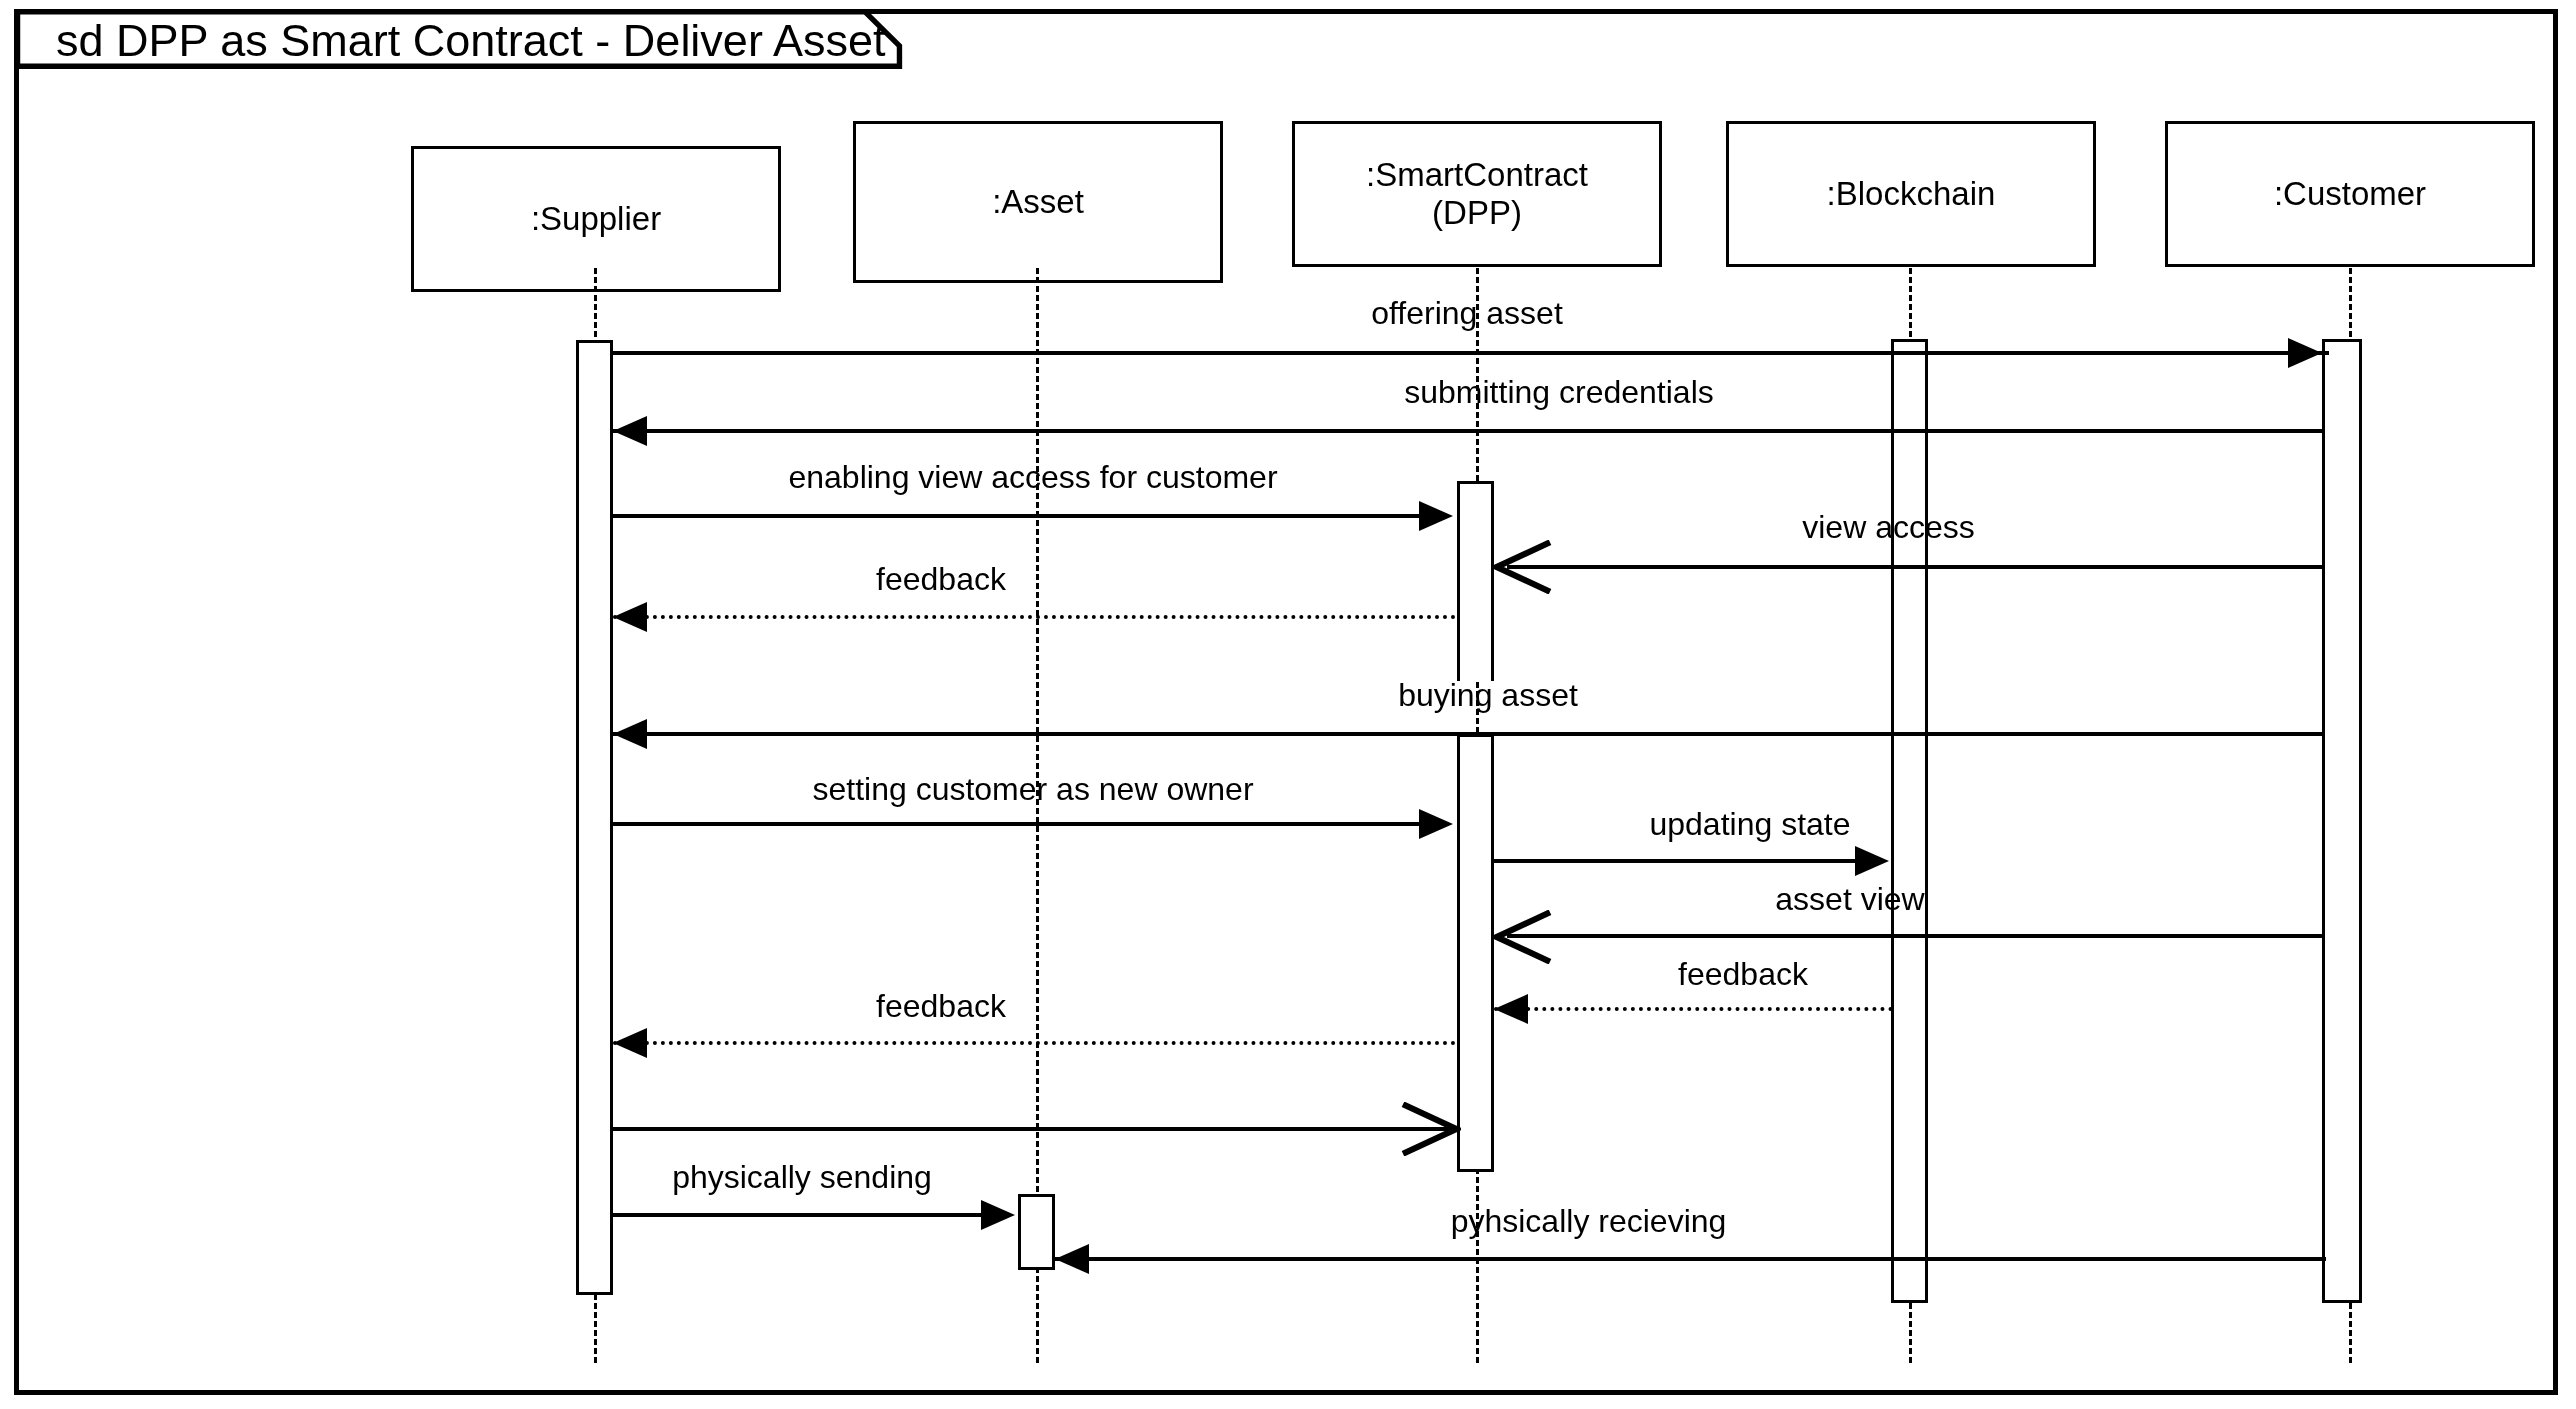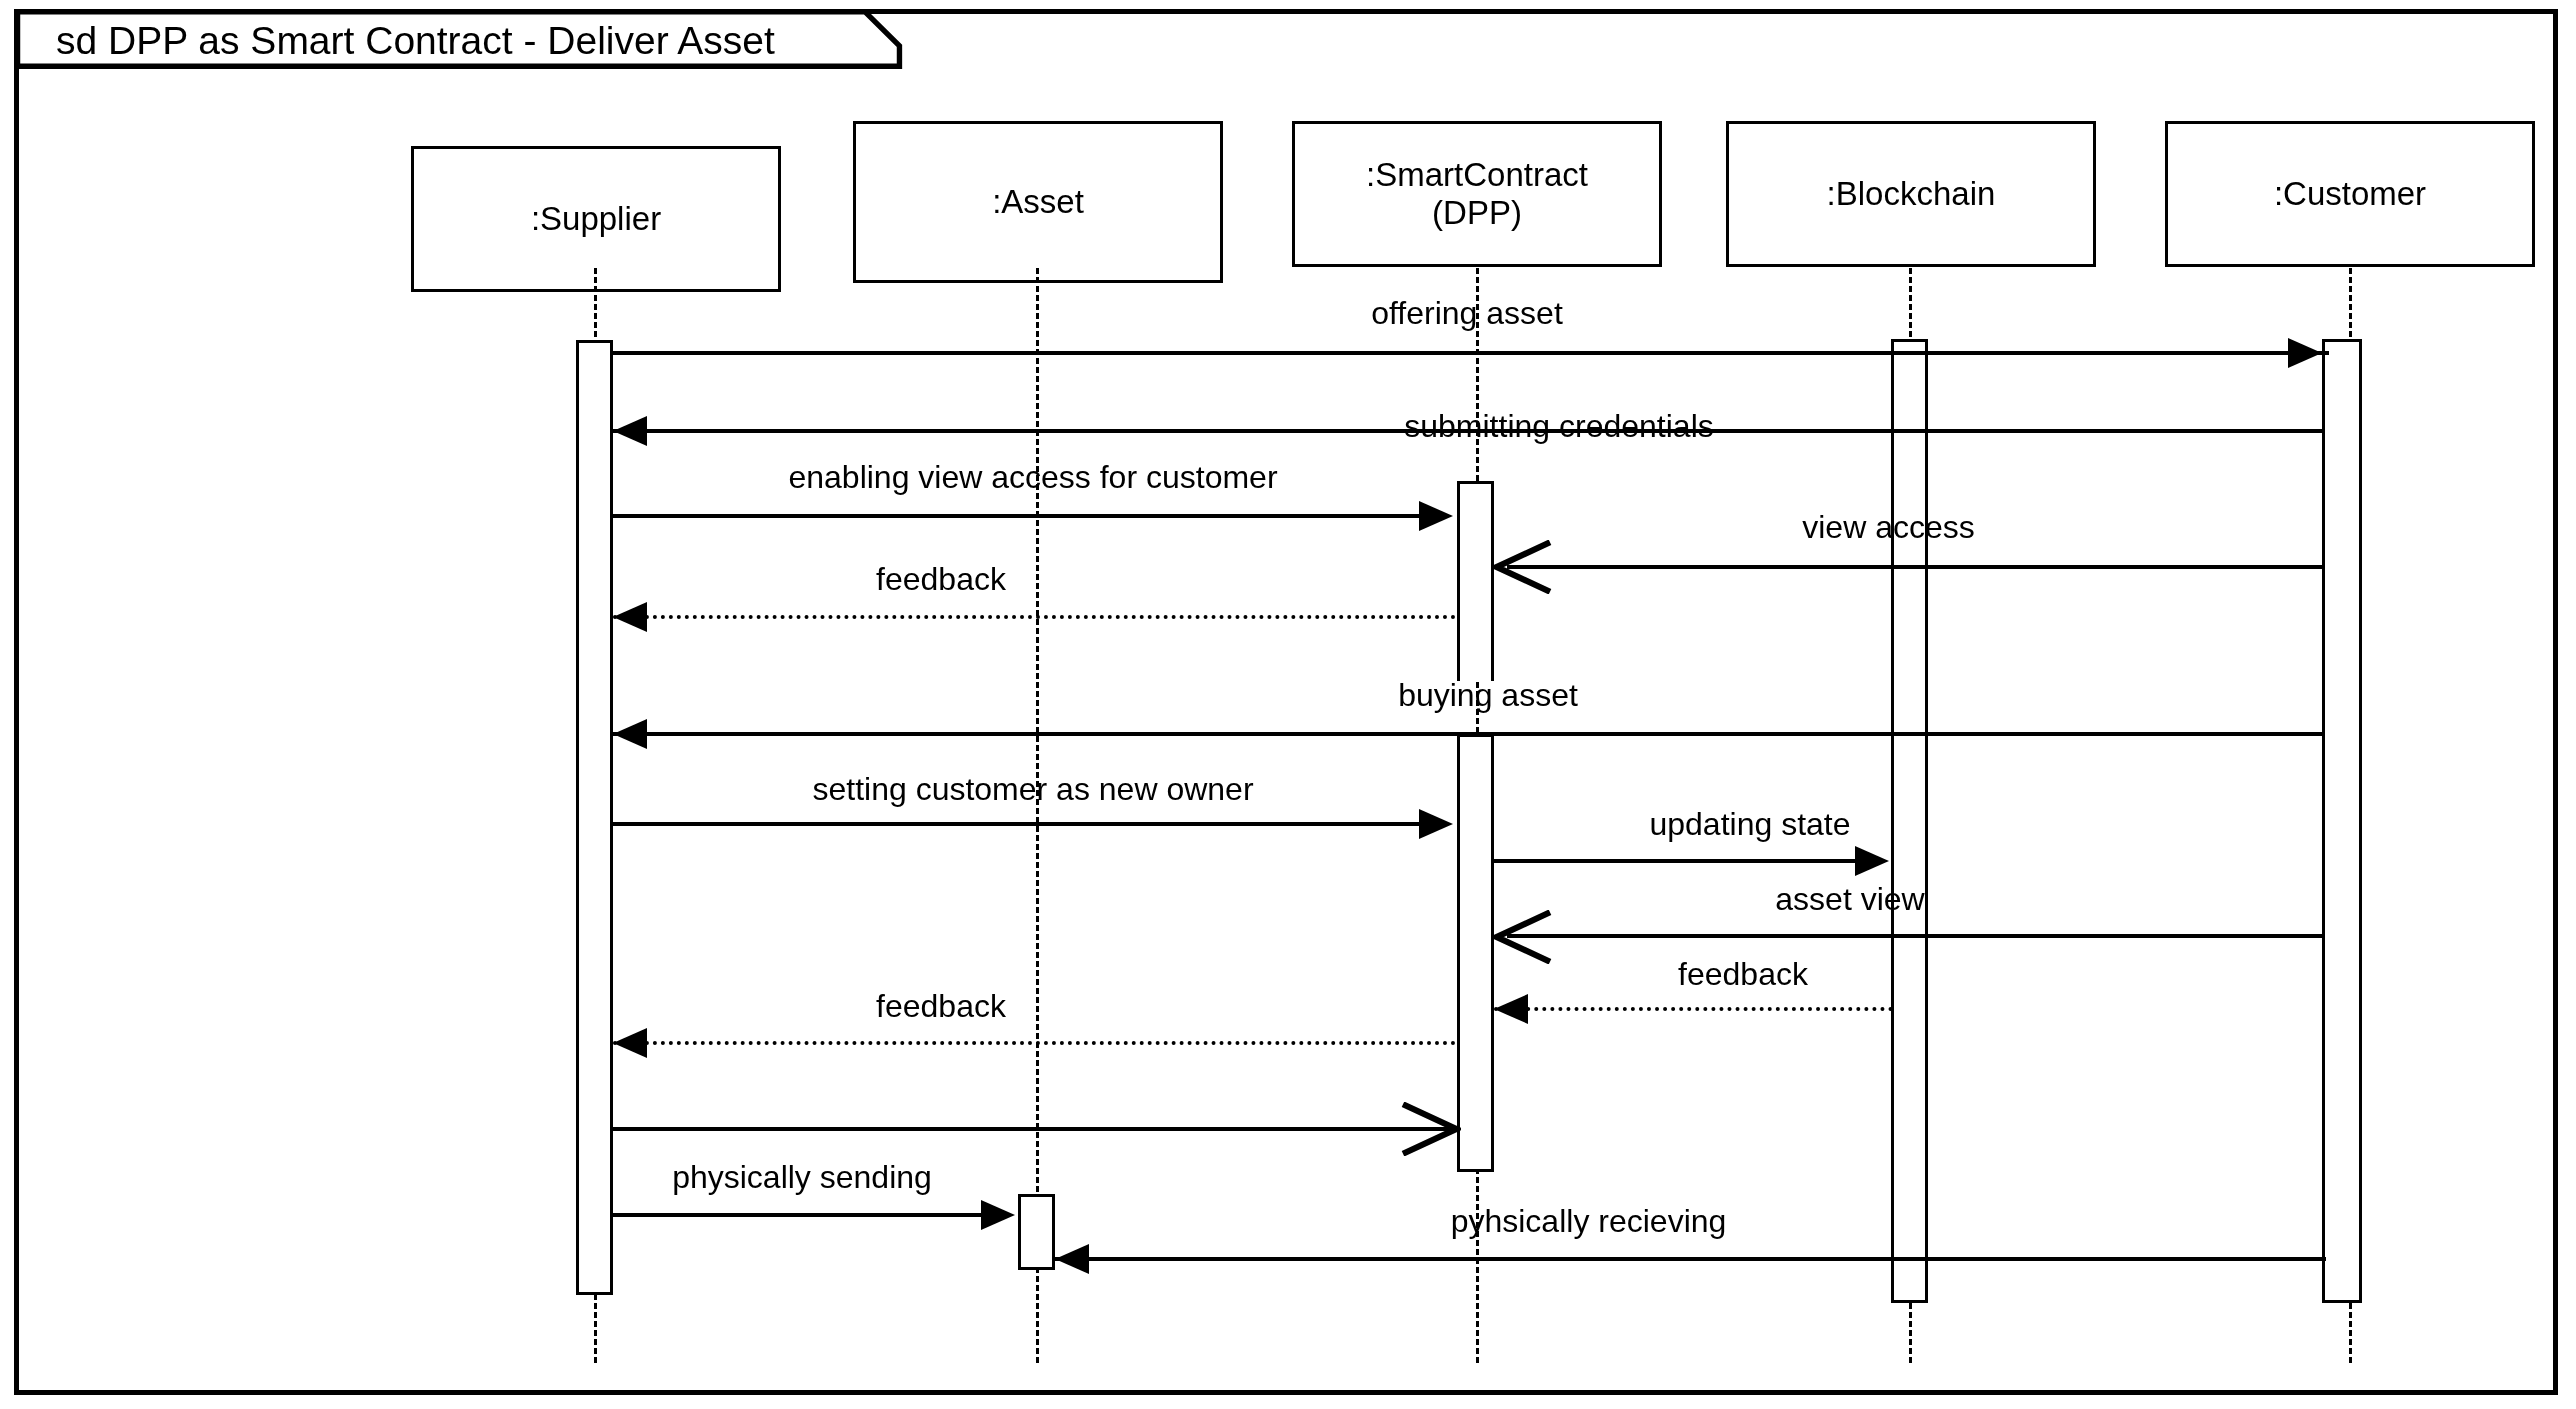--- a/index.html
+++ b/index.html
@@ -7,21 +7,21 @@
   #root{position:relative;width:2576px;height:1409px;background:#ffffff;}
 
   
   .frame{position:absolute;left:14px;top:9.3px;width:2544px;height:1386px;
          border:5.4px solid #000;box-sizing:border-box;background:#fff;}
 
   
   .frame-tag{position:absolute;left:14px;top:9.3px;width:914px;height:60px;}
   .frame-tag svg{display:block;}
   .frame-tag-label{position:absolute;left:42px;top:9.3px;width:810px;height:43px;
-        line-height:43px;font-size:39px;color:#000;white-space:nowrap;}
+        line-height:43px;font-size:45px;color:#000;white-space:nowrap;}
 
   
   .lifeline-head{position:absolute;border:3.9px solid #000;box-sizing:border-box;
         background:#fff;display:flex;align-items:center;justify-content:center;
         text-align:center;font-size:33px;color:#000;line-height:1.15;}
 
   
   .lifeline{position:absolute;width:0;border-left:3.9px dashed #000;}
 
   
@@ -89,21 +89,21 @@
   <div class="activation" style="left:1457px;top:734px;width:37px;height:438px;"></div>
 
   <div class="activation" style="left:1891px;top:339px;width:37px;height:964px;"></div>
 
   <div class="activation" style="left:2322px;top:339px;width:40px;height:964px;"></div>
 
   <div class="msg-label" style="left:1197px;top:295px;width:540px;">offering asset</div>
   <div class="msg" style="left:613px;top:351px;width:1716px;"></div>
   <div class="arrowhead ah-right-solid" style="left:2288px;top:338px;"></div>
 
-  <div class="msg-label" style="left:1154px;top:374px;width:810px;margin-top:34px;">submitting credentials</div>
+  <div class="msg-label" style="left:1154px;top:374px;width:810px;">submitting credentials</div>
   <div class="msg" style="left:613px;top:429px;width:1711px;"></div>
   <div class="arrowhead ah-left-solid" style="left:613px;top:416px;"></div>
 
   <div class="msg-label" style="left:609px;top:459px;width:848px;">enabling view access for customer</div>
   <div class="msg" style="left:613px;top:514px;width:810px;"></div>
   <div class="arrowhead ah-right-solid" style="left:1419px;top:501px;"></div>
 
   <div class="msg-label" style="left:1642px;top:509px;width:493px;">view access</div>
   <div class="msg" style="left:1507px;top:565px;width:817px;"></div>
   <div class="arrowhead ah-open" style="left:1492px;top:540px;">

